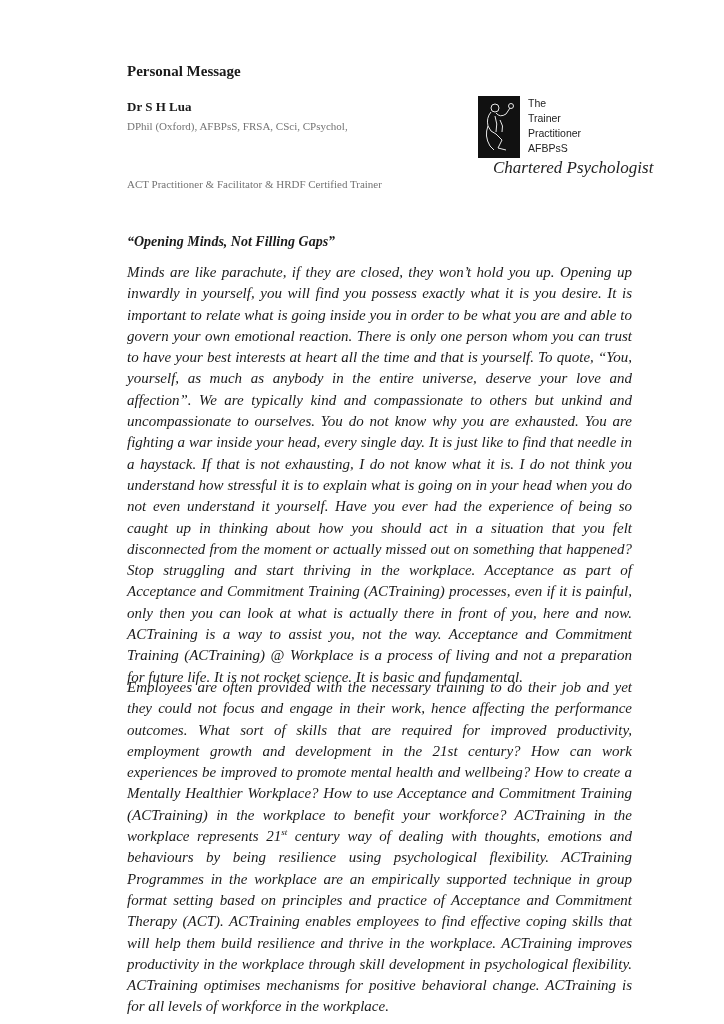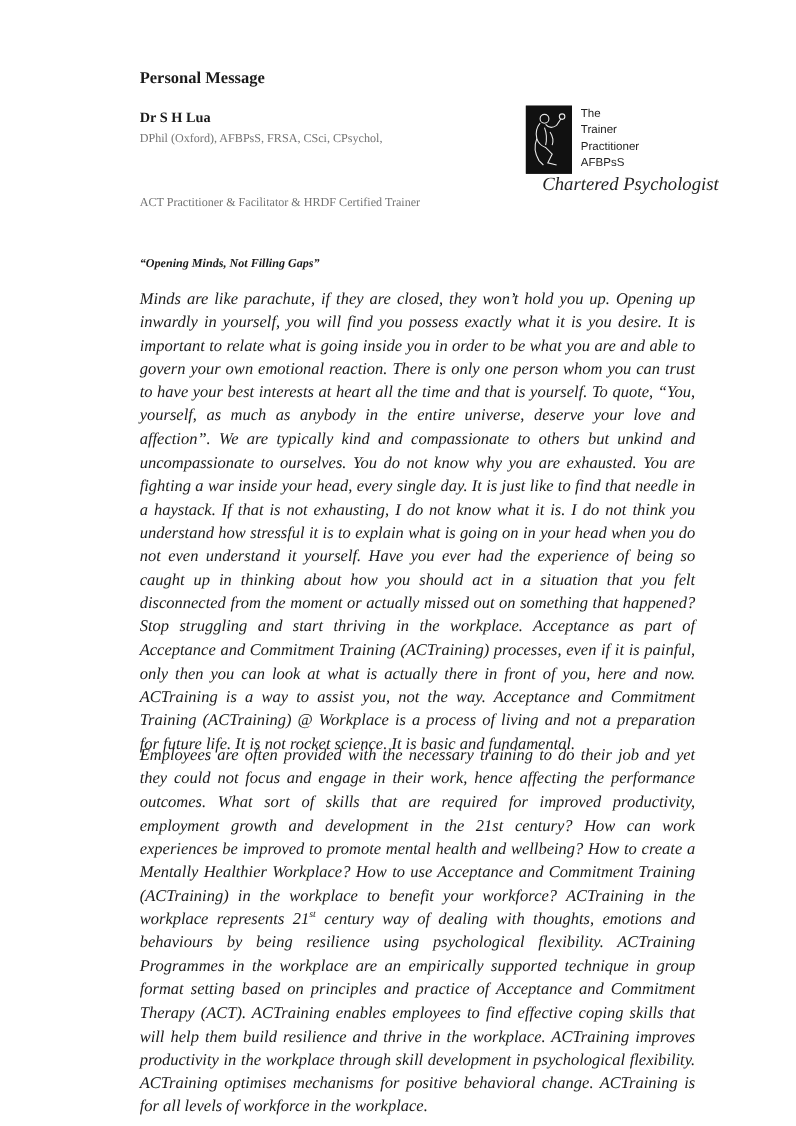--- a/index.html
+++ b/index.html
@@ -35,21 +35,21 @@
       position: absolute; left: 50px; top: 0px;
       font-family: "Liberation Sans", "DejaVu Sans", sans-serif;
       font-size: 10.5px; line-height: 15px; color: #222;
     }
     .logo-caption {
       position: absolute; left: 3px; top: 62px; white-space: nowrap;
       font-style: italic; font-size: 17px; color: #222; margin-left: 12px;
     }
     .heading {
       position: absolute; left: 111px;
-      font-weight: bold; font-style: italic; font-size: 11px; white-space: nowrap;
+      font-weight: bold; font-style: italic; font-size: 14px; white-space: nowrap;
     }
     .h1 { top: 234px; }
     .h2 { top: 639px; }
     .para {
       position: absolute; left: 111px; width: 505px;
       font-size: 15px; line-height: 21.3px; text-align: justify; font-style: italic;
     }
     .p1 { top: 262px; }
     .p2 { top: 677px; }
     sup { font-size: 9px; line-height: 0; margin-top: 12px; }

